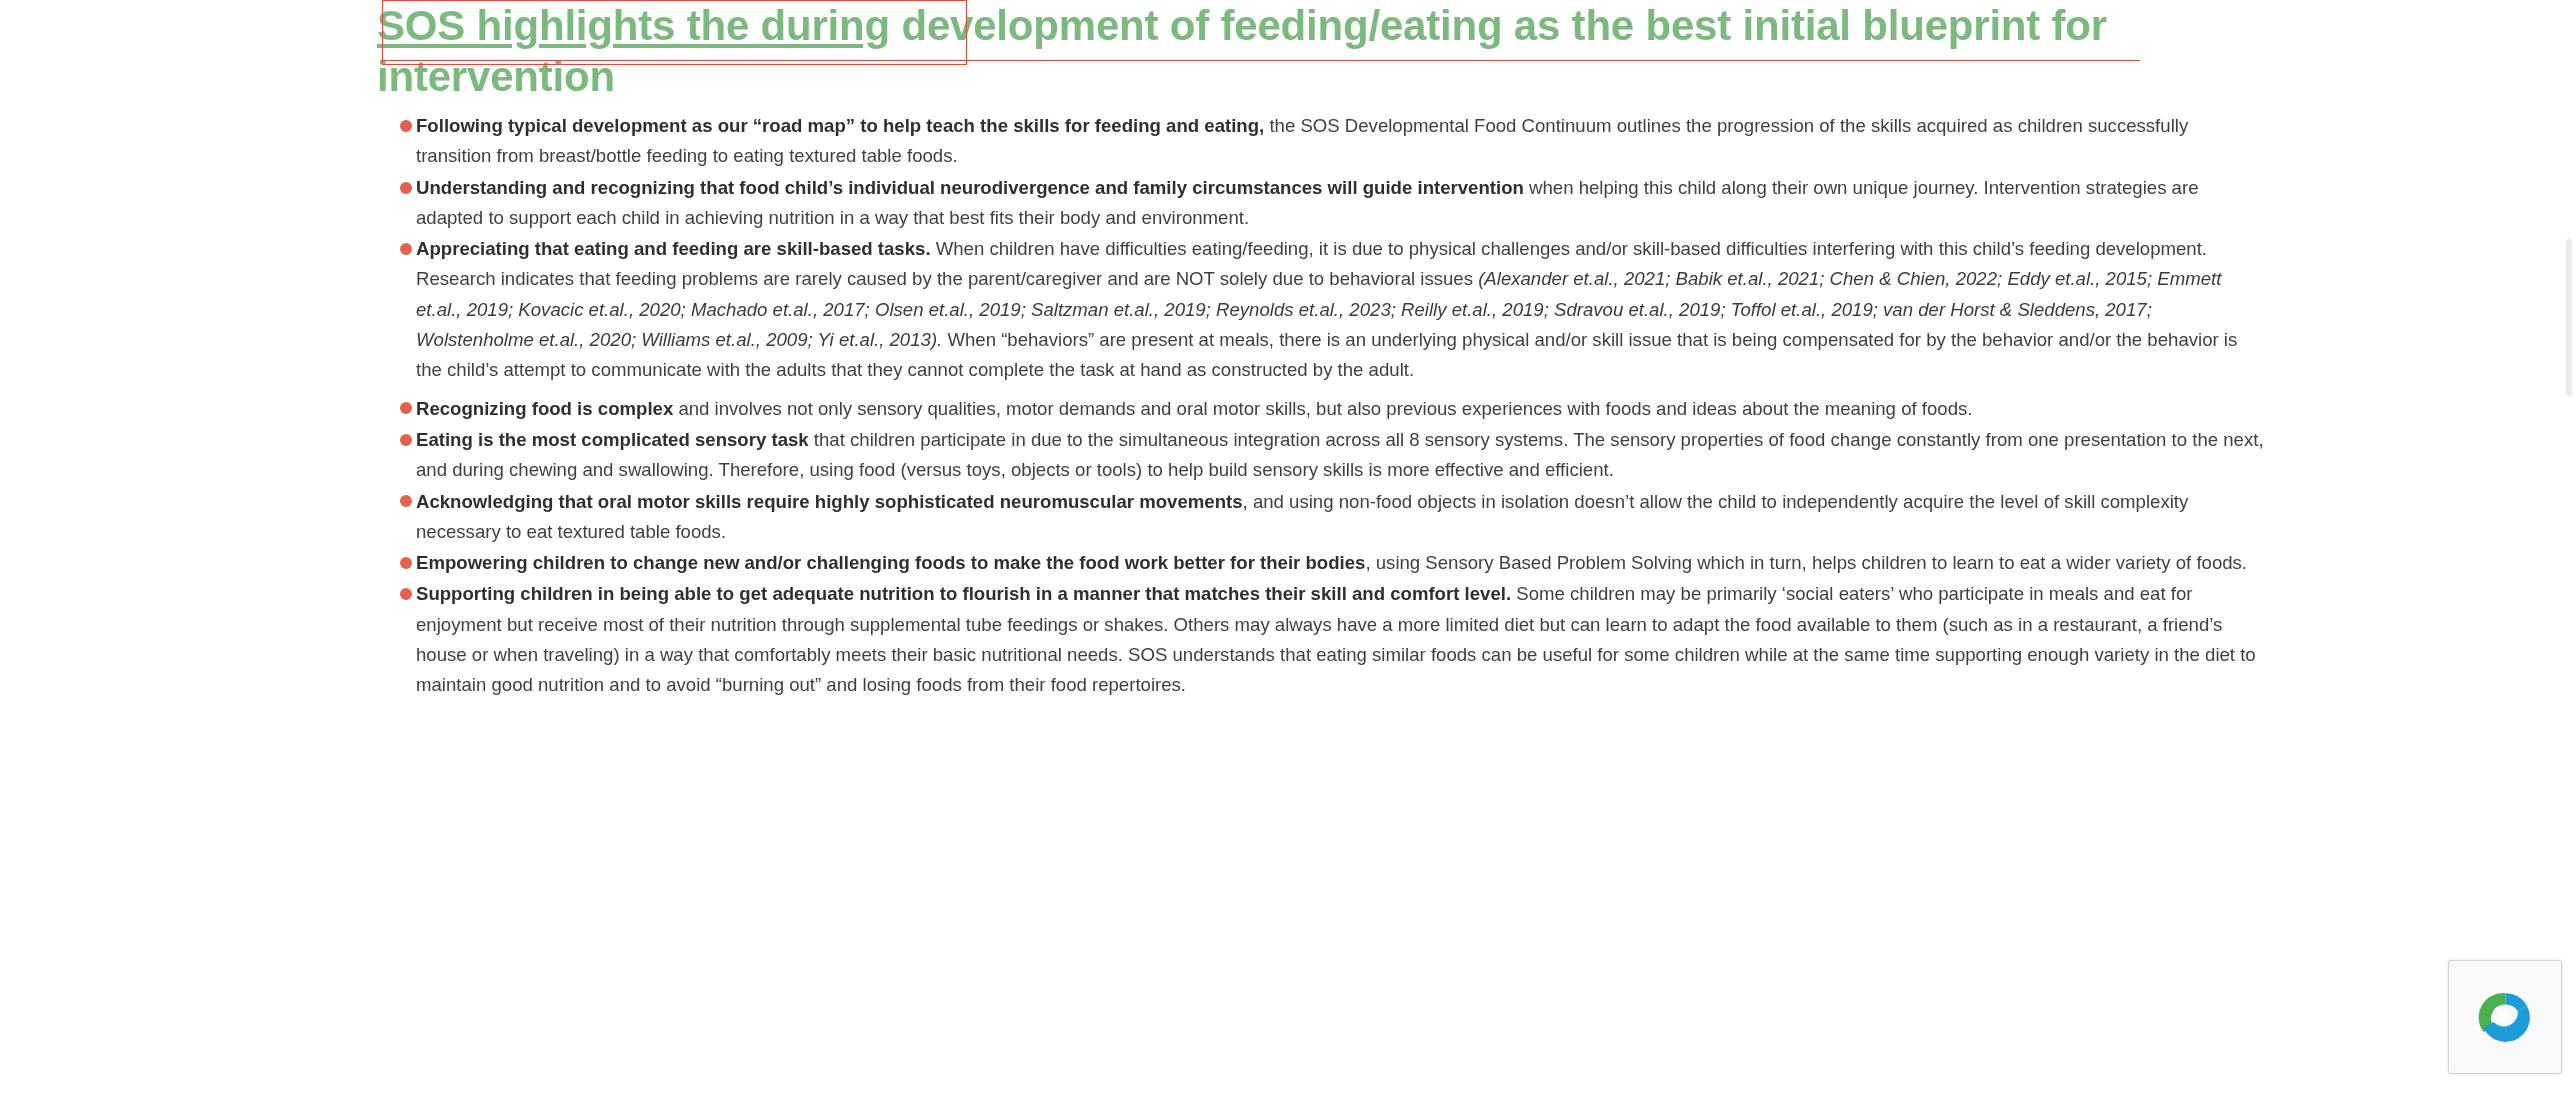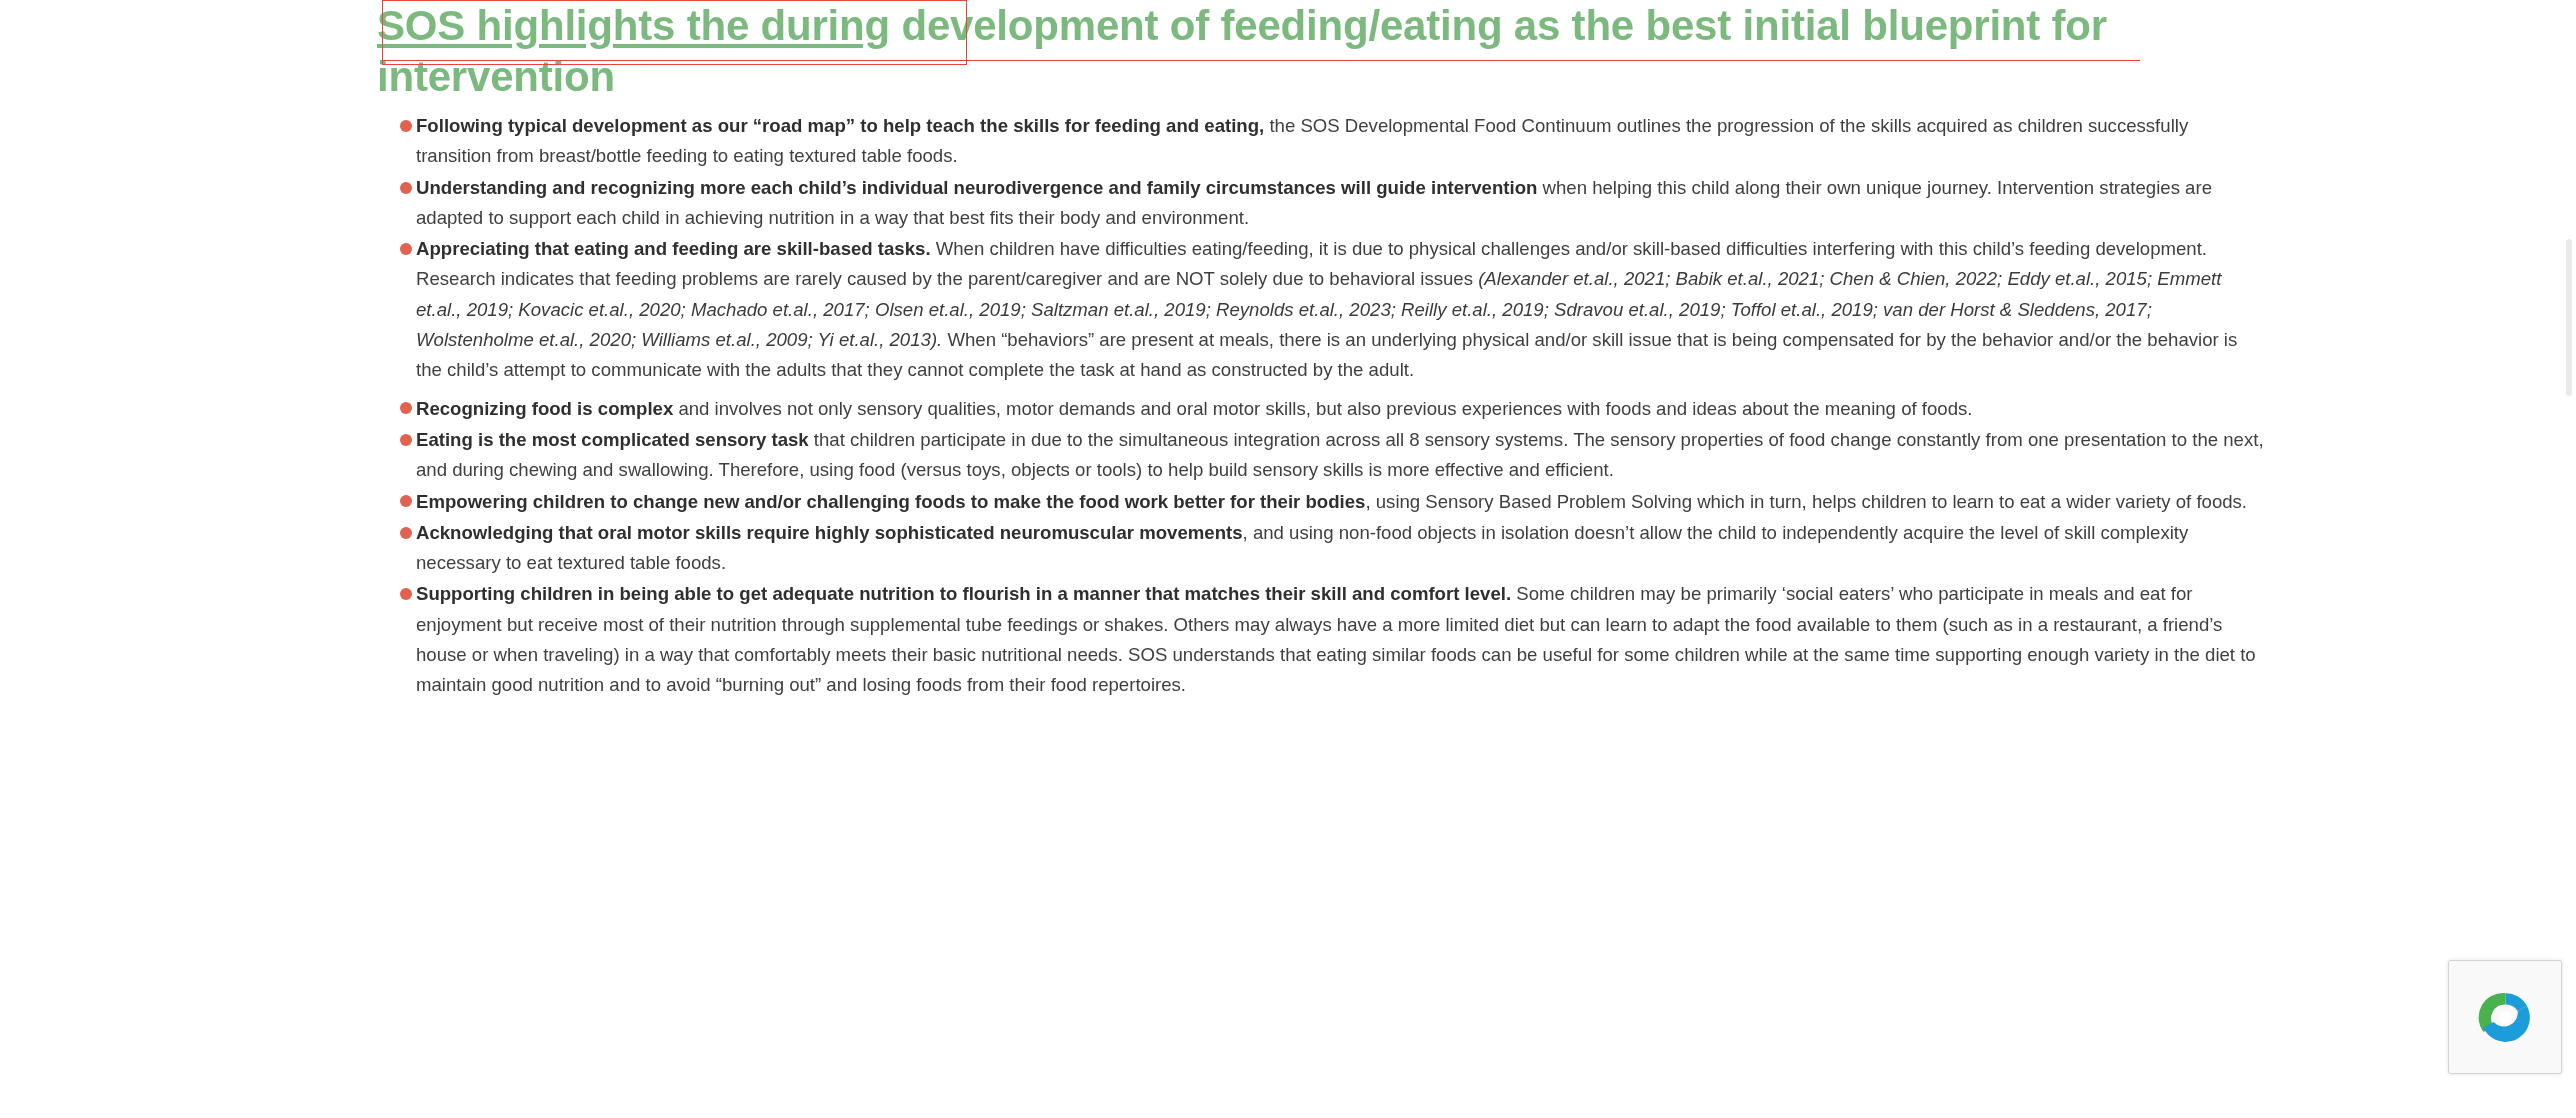--- a/index.html
+++ b/index.html
@@ -149,45 +149,45 @@
 
     <h1 class="section-title heading-one"><span class="hl">SOS highlights the during</span><span> development of feeding/eating as the best initial blueprint for intervention</span></h1>
 
     <ul class="bullets list-top">
       <li>
         <span class="dot"></span>
         <span class="b">Following typical development as our “road map” to help teach the skills for feeding and eating,</span><span class="txt"> the SOS Developmental Food Continuum outlines the progression of the skills acquired as children successfully transition from breast/bottle feeding to eating textured table foods.</span>
       </li>
       <li>
         <span class="dot"></span>
-        <span class="b">Understanding and recognizing more each child’s individual neurodivergence and family circumstances will guide intervention</span><span class="txt"> when helping this child along their own unique journey. Intervention strategies are adapted to support each child in achieving nutrition in a way that best fits their body and environment.</span>
+        <span class="b">Understanding and recognizing that food child’s individual neurodivergence and family circumstances will guide intervention</span><span class="txt"> when helping this child along their own unique journey. Intervention strategies are adapted to support each child in achieving nutrition in a way that best fits their body and environment.</span>
       </li>
       <li>
         <span class="dot"></span>
         <span class="b">Appreciating that eating and feeding are skill-based tasks.</span><span class="txt"> When children have difficulties eating/feeding, it is due to physical challenges and/or skill-based difficulties interfering with this child’s feeding development. Research indicates that feeding problems are rarely caused by the parent/caregiver and are NOT solely due to behavioral issues </span><span class="i">(Alexander et.al., 2021; Babik et.al., 2021; Chen &amp; Chien, 2022; Eddy et.al., 2015; Emmett et.al., 2019; Kovacic et.al., 2020; Machado et.al., 2017; Olsen et.al., 2019; Saltzman et.al., 2019; Reynolds et.al., 2023; Reilly et.al., 2019; Sdravou et.al., 2019; Toffol et.al., 2019; van der Horst &amp; Sleddens, 2017; Wolstenholme et.al., 2020; Williams et.al., 2009; Yi et.al., 2013).</span><span class="txt"> When “behaviors” are present at meals, there is an underlying physical and/or skill issue that is being compensated for by the behavior and/or the behavior is the child’s attempt to communicate with the adults that they cannot complete the task at hand as constructed by the adult.</span>
       </li>
     </ul>
 
 
     <ul class="bullets list-second">
       <li>
         <span class="dot"></span>
         <span class="b">Recognizing food is complex</span><span class="txt"> and involves not only sensory qualities, motor demands and oral motor skills, but also previous experiences with foods and ideas about the meaning of foods.</span>
       </li>
       <li>
         <span class="dot"></span>
         <span class="b">Eating is the most complicated sensory task</span><span class="txt"> that children participate in due to the simultaneous integration across all 8 sensory systems. The sensory properties of food change constantly from one presentation to the next, and during chewing and swallowing. Therefore, using food (versus toys, objects or tools) to help build sensory skills is more effective and efficient.</span>
       </li>
       <li>
         <span class="dot"></span>
+        <span class="b">Acknowledging that oral motor skills require highly sophisticated neuromuscular movements</span><span class="txt">, and using non-food objects in isolation doesn’t allow the child to independently acquire the level of skill complexity necessary to eat textured table foods.</span>
+      </li>
+      <li>
+        <span class="dot"></span>
         <span class="b">Empowering children to change new and/or challenging foods to make the food work better for their bodies</span><span class="txt">, using Sensory Based Problem Solving which in turn, helps children to learn to eat a wider variety of foods.</span>
-      </li>
-      <li>
-        <span class="dot"></span>
-        <span class="b">Acknowledging that oral motor skills require highly sophisticated neuromuscular movements</span><span class="txt">, and using non-food objects in isolation doesn’t allow the child to independently acquire the level of skill complexity necessary to eat textured table foods.</span>
       </li>
       <li>
         <span class="dot"></span>
         <span class="b">Supporting children in being able to get adequate nutrition to flourish in a manner that matches their skill and comfort level.</span><span class="txt"> Some children may be primarily ‘social eaters’ who participate in meals and eat for enjoyment but receive most of their nutrition through supplemental tube feedings or shakes. Others may always have a more limited diet but can learn to adapt the food available to them (such as in a restaurant, a friend’s house or when traveling) in a way that comfortably meets their basic nutritional needs. SOS understands that eating similar foods can be useful for some children while at the same time supporting enough variety in the diet to maintain good nutrition and to avoid “burning out” and losing foods from their food repertoires.</span>
       </li>
     </ul>
 
   </div>
 
   <div class="sel-box sel-box-a"></div>

